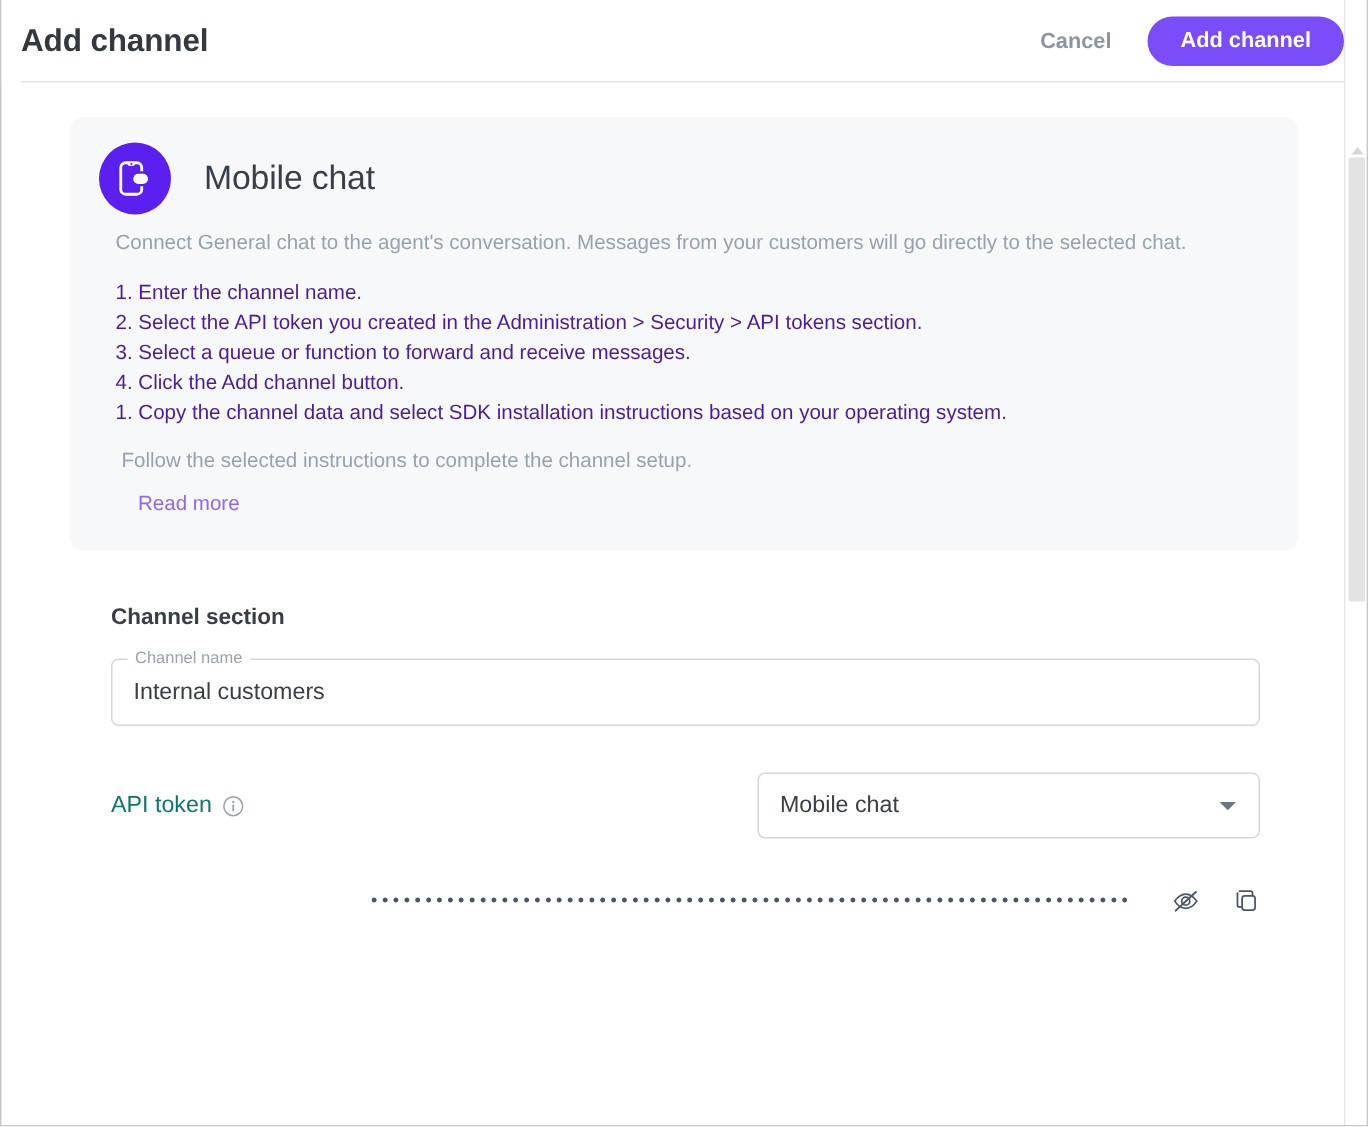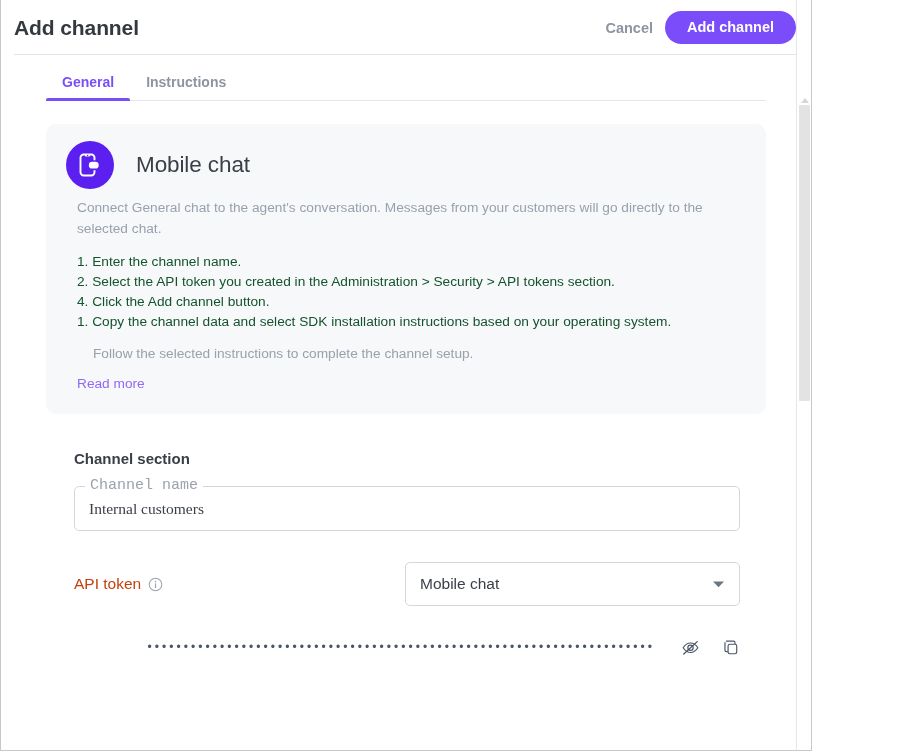--- a/index.html
+++ b/index.html
@@ -7,21 +7,21 @@
   html, body {
     width: 912px;
     height: 751px;
     overflow: hidden;
     background: #ffffff;
     font-family: "Liberation Sans", sans-serif;
   }
 
   #app {
     position: relative;
-    width: 812px;
+    width: 912px;
     height: 751px;
     background: #ffffff;
     border: 1px solid #c8c8c8;
     border-top: none;
     overflow: hidden;
   }
 
   
   .header {
     position: relative;
@@ -35,21 +35,21 @@
     font-size: 21px;
     font-weight: bold;
     color: #34393f;
     letter-spacing: -0.1px;
     line-height: 1;
   }
   .header-actions {
     margin-left: auto;
     display: flex;
     align-items: center;
-    gap: 2px;
+    gap: 14px;
   }
   .btn-cancel {
     background: transparent;
     border: none;
     color: #8d95a2;
     font-family: inherit;
     font-size: 14.5px;
     font-weight: bold;
     padding: 8px 10px;
     cursor: pointer;
@@ -159,32 +159,32 @@
     margin-left: 11px;
     margin-bottom: 13px;
     max-width: 740px;
   }
   .info-steps {
     margin-left: 11px;
     margin-bottom: 14px;
   }
   .info-step {
     font-size: 13.7px;
-    color: #14532d;
+    color: #4c1d95;
     line-height: 20px;
   }
   .info-follow {
     font-size: 13.7px;
     color: #98a1ae;
-    margin-left: 27px;
+    margin-left: 15px;
     margin-bottom: 13px;
   }
   .read-more {
     display: inline-block;
-    margin-left: 11px;
+    margin-left: 26px;
     font-size: 13.7px;
     color: #9068f5;
     text-decoration: none;
     cursor: pointer;
     text-align: right;
   }
 
   
   .section-title {
     margin: 36px 0 0 60px;
@@ -204,50 +204,49 @@
     border: 1px solid #d3d7dd;
     border-radius: 5px;
     background: #ffffff;
   }
   .field-notch {
     position: absolute;
     top: -8px;
     left: 11px;
     background: #ffffff;
     padding: 0 5px;
-    font-size: 15px;
+    font-size: 11px;
     color: #9aa2ae;
     line-height: 16px;
-    font-family: Liberation Mono, monospace;
   }
   .field-input {
     position: absolute;
     inset: 0;
     border: none;
     outline: none;
     background: transparent;
-    font-family: Liberation Serif, serif;
+    font-family: Liberation Sans, sans-serif;
     font-size: 15.5px;
     color: #3a3f47;
     padding: 0 15px;
     width: 100%;
   }
 
   
   .token-row {
     display: flex;
     align-items: center;
     margin: 31px 58px 0 60px;
   }
   .token-label {
     display: flex;
     align-items: center;
     gap: 7px;
     font-size: 15.5px;
-    color: #c2410c;
+    color: #0f766e;
   }
   .info-icon {
     display: inline-flex;
     align-items: center;
     cursor: pointer;
   }
   .select-box {
     margin-left: auto;
     position: relative;
     width: 335px;
@@ -337,43 +336,40 @@
     <div class="header-title">Add channel</div>
     <div class="header-actions">
       <button class="btn-cancel">Cancel</button>
       <button class="btn-primary">Add channel</button>
     </div>
     <div class="header-divider"></div>
   </div>
 
   <div class="content">
 
-    <div class="tabs">
-      <button class="tab active">General</button>
-      <button class="tab">Instructions</button>
-    </div>
 
     <div class="info-card">
       <div class="info-head">
         <div class="channel-icon">
           <svg width="30" height="30" viewBox="0 0 30 30" aria-hidden="true">
             <rect x="5.5" y="4.5" width="14" height="21" rx="3.2" ry="3.2" fill="none" stroke="#ffffff" stroke-width="1.9"></rect>
             <rect x="10" y="4.2" width="5" height="2.4" rx="1.2" fill="#ffffff"></rect>
             <circle cx="12.6" cy="5.4" r="0.75" fill="#5b1ff0"></circle>
             <rect x="13" y="11" width="11.5" height="8.4" rx="4.2" fill="#ffffff" stroke="#5b1ff0" stroke-width="1.6"></rect>
           </svg>
         </div>
         <div class="info-title">Mobile chat</div>
       </div>
 
       <div class="info-desc">Connect General chat to the agent's conversation. Messages from your customers will go directly to the selected chat.</div>
 
       <div class="info-steps">
         <div class="info-step">1. Enter the channel name.</div>
         <div class="info-step">2. Select the API token you created in the Administration &gt; Security &gt; API tokens section.</div>
+        <div class="info-step">3. Select a queue or function to forward and receive messages.</div>
         <div class="info-step">4. Click the Add channel button.</div>
         <div class="info-step">1. Copy the channel data and select SDK installation instructions based on your operating system.</div>
       </div>
 
       <div class="info-follow">Follow the selected instructions to complete the channel setup.</div>
       <a class="read-more" href="#">Read more</a>
     </div>
 
     <div class="section-title">Channel section</div>
 

